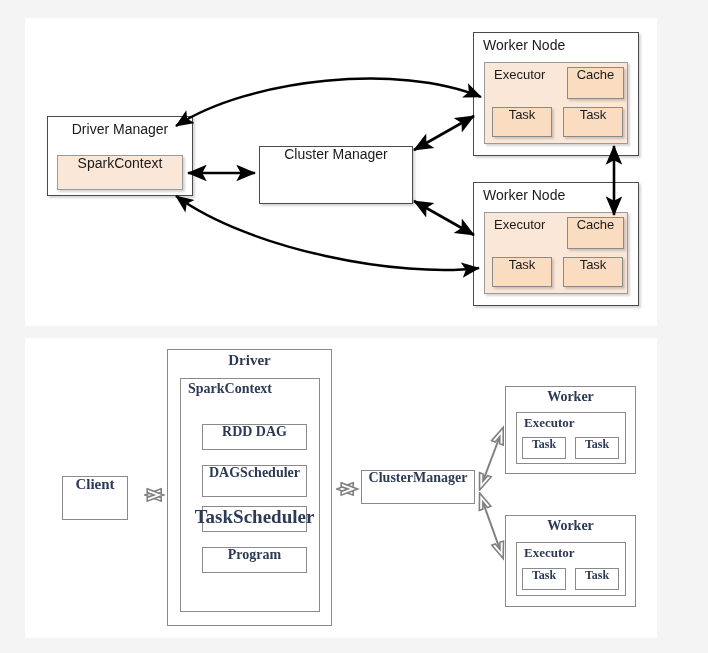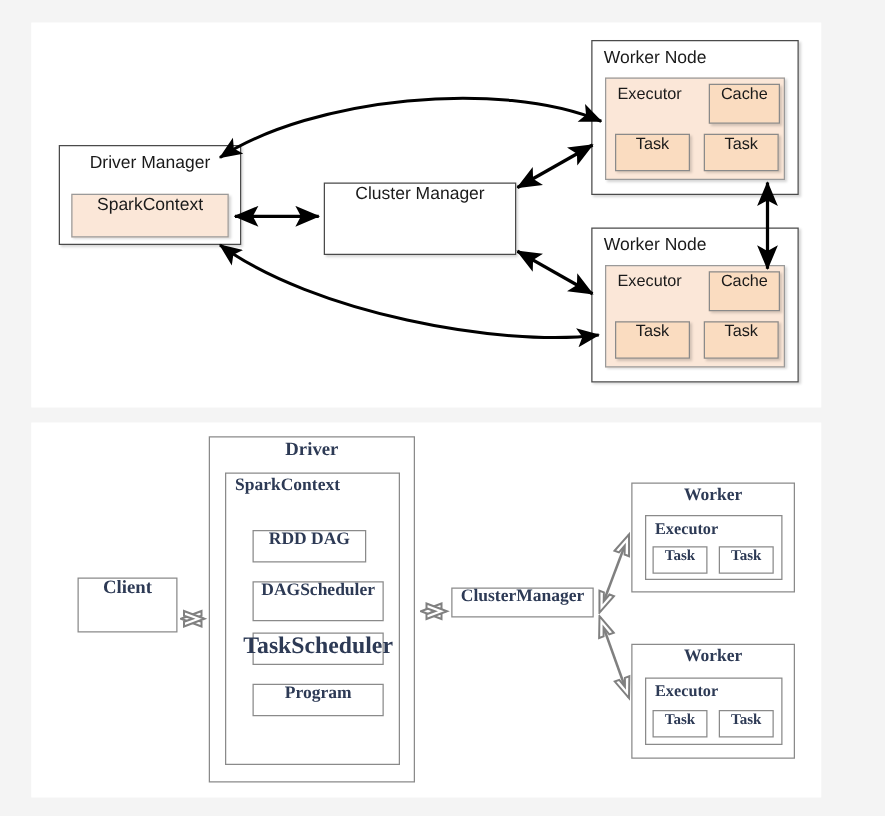--- a/index.html
+++ b/index.html
@@ -123,44 +123,44 @@
 </div>
 <div class="box tbox peach-mid" id="t-task2a" style="left:492px; top:257px; width:60px; height:30px; font-size:13px;">
   <span class="txt">Task</span>
 </div>
 <div class="box tbox peach-mid" id="t-task2b" style="left:563px; top:257px; width:60px; height:30px; font-size:13px;">
   <span class="txt">Task</span>
 </div>
 
 <div class="panel" id="panel-bottom"></div>
 
-<div class="box bbox" id="b-client" style="left:62px; top:462px; width:80px; height:44px; font-size:15px;">
+<div class="box bbox" id="b-client" style="left:62px; top:476px; width:66px; height:44px; font-size:15px;">
   <span class="txt">Client</span>
 </div>
 
 <div class="box bbox label-top" id="b-driver" style="left:167px; top:349px; width:165px; height:277px; font-size:15px;">
   <span class="txt">Driver</span>
 </div>
 <div class="box bbox label-tl" id="b-sparkcontext" style="left:180px; top:378px; width:140px; height:234px; font-size:14px;">
   <span class="txt">SparkContext</span>
 </div>
-<div class="box bbox" id="b-rdddag" style="left:202px; top:424px; width:91px; height:26px; font-size:14px;">
+<div class="box bbox" id="b-rdddag" style="left:202px; top:424px; width:105px; height:26px; font-size:14px;">
   <span class="txt">RDD DAG</span>
 </div>
 <div class="box bbox" id="b-dagsched" style="left:202px; top:465px; width:105px; height:32px; font-size:14px;">
   <span class="txt">DAGScheduler</span>
 </div>
 <div class="box bbox" id="b-tasksched" style="left:202px; top:506px; width:105px; height:26px; font-size:19px;">
   <span class="txt">TaskScheduler</span>
 </div>
 <div class="box bbox" id="b-sparkenv" style="left:202px; top:547px; width:105px; height:26px; font-size:14px;">
   <span class="txt">Program</span>
 </div>
 
-<div class="box bbox" id="b-clustermanager" style="left:361px; top:470px; width:114px; height:24px; font-size:14px;">
+<div class="box bbox" id="b-clustermanager" style="left:361px; top:470px; width:114px; height:34px; font-size:14px;">
   <span class="txt">ClusterManager</span>
 </div>
 
 <div class="box bbox label-top" id="b-worker1" style="left:505px; top:386px; width:131px; height:88px; font-size:14px;">
   <span class="txt">Worker</span>
 </div>
 <div class="box bbox label-tl" id="b-exec1" style="left:516px; top:412px; width:110px; height:52px; font-size:13px;">
   <span class="txt">Executor</span>
 </div>
 <div class="box bbox" id="b-w1t1" style="left:522px; top:437px; width:44px; height:22px; font-size:12px;">

